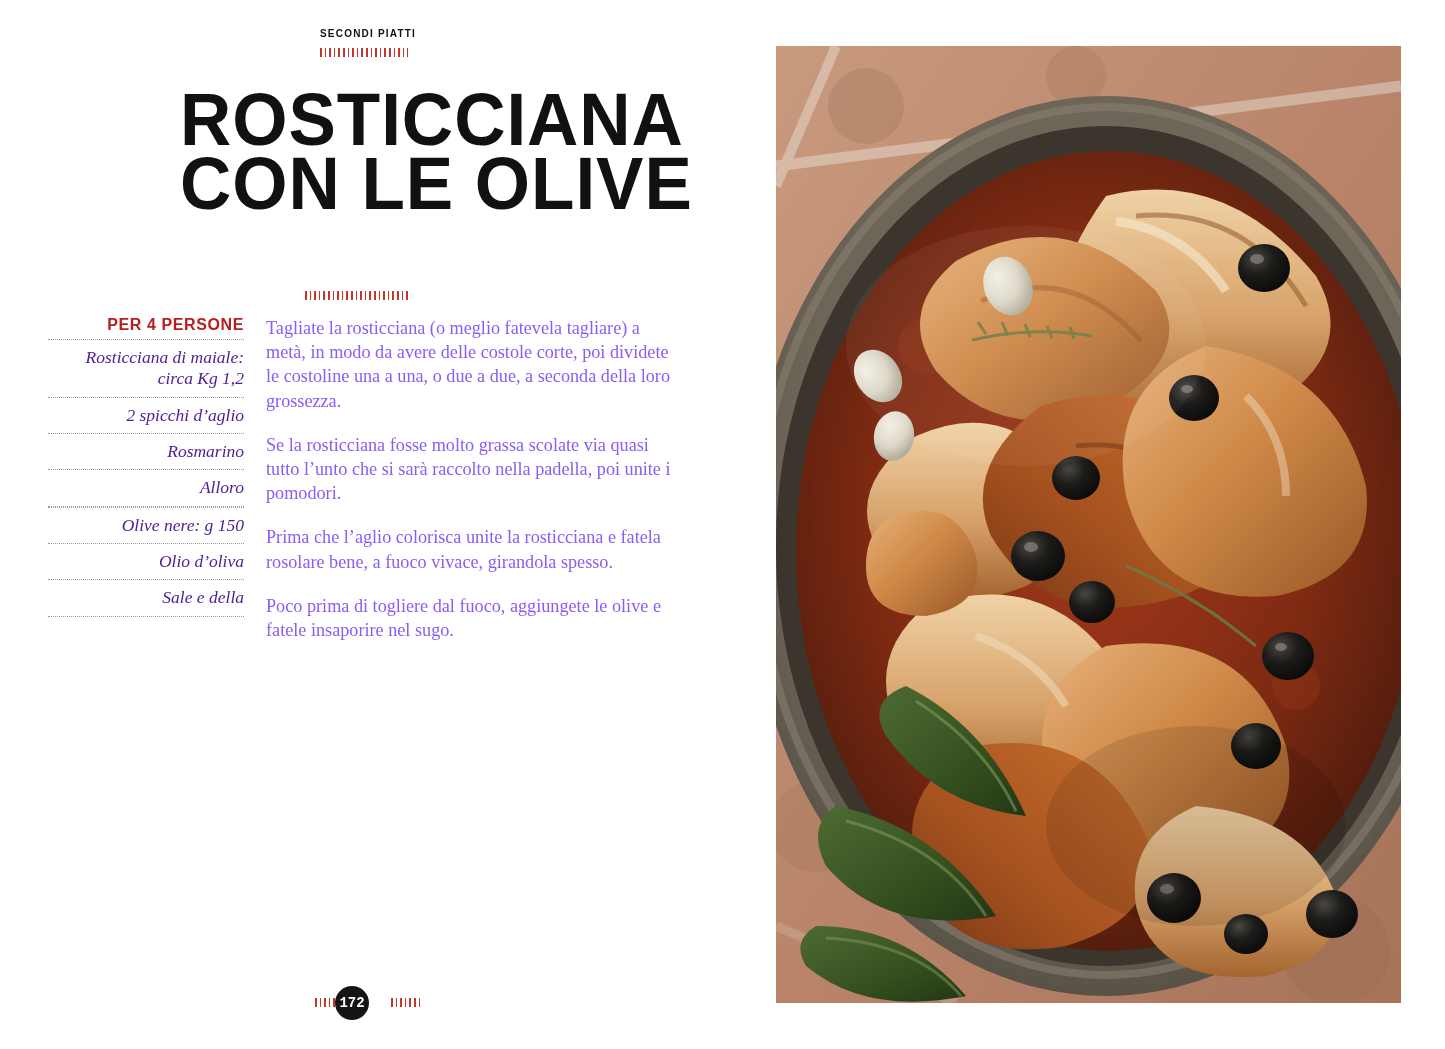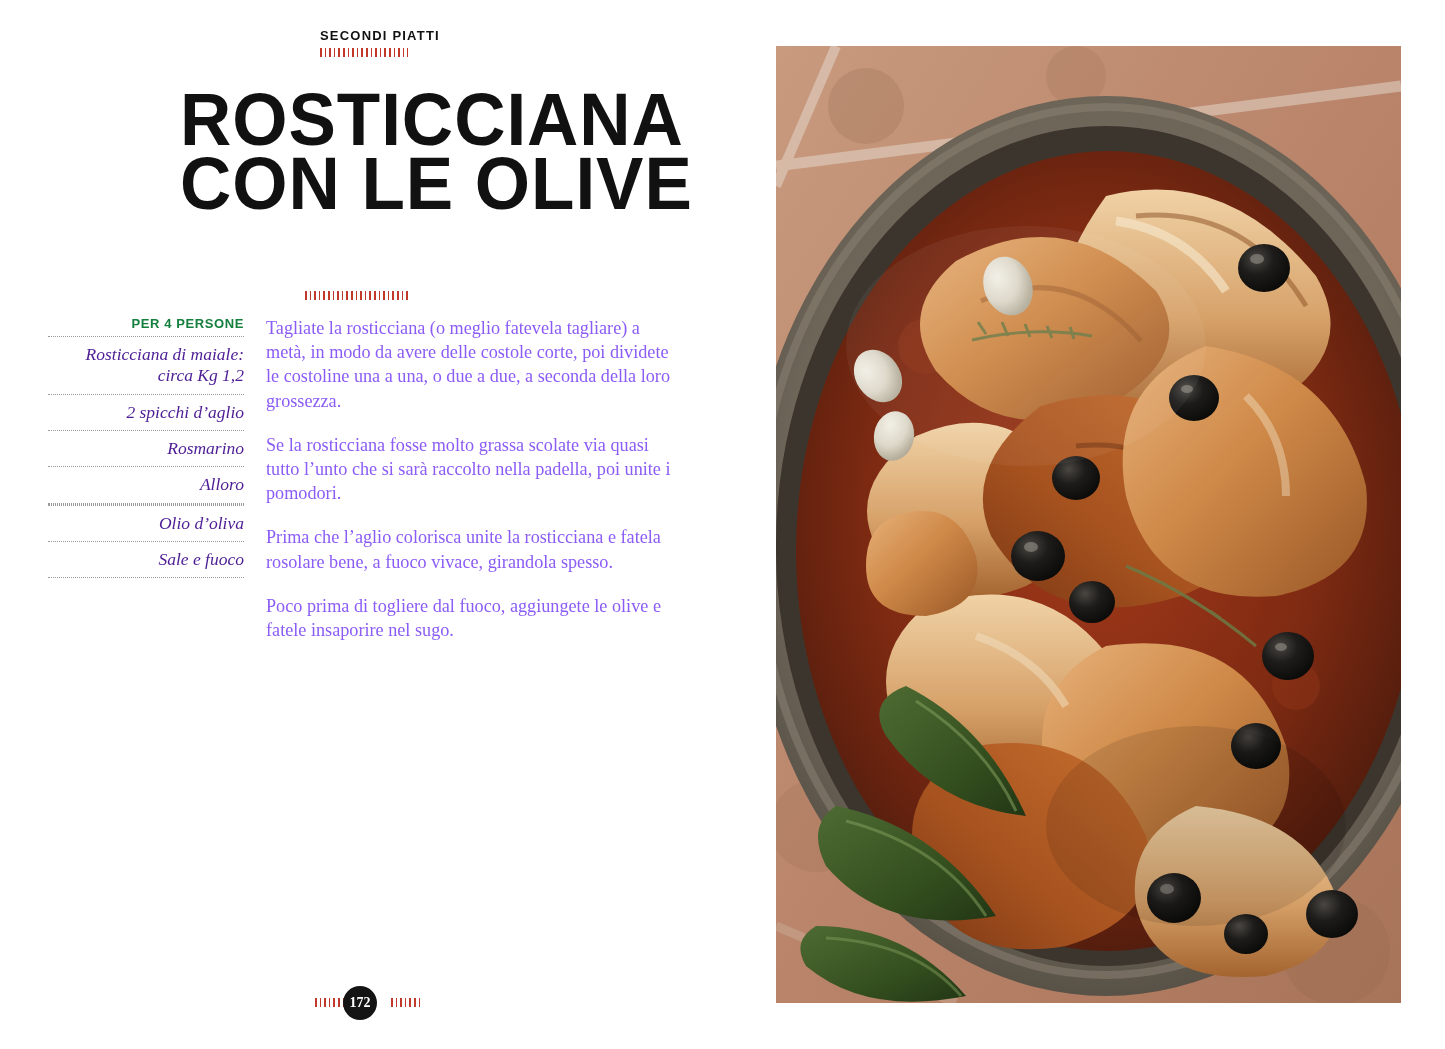--- a/index.html
+++ b/index.html
@@ -29,21 +29,21 @@
     width: 760px;
     height: 1049px;
   }
 
   .kicker {
     position: absolute;
     left: 320px;
     top: 28px;
     font-family: "Liberation Sans", sans-serif;
     font-weight: bold;
-    font-size: 13px;
+    font-size: 10px;
     letter-spacing: 1.2px;
     color: #111;
   }
 
   .tick-rule {
     display: block;
     height: 9px;
     background-image: repeating-linear-gradient(
       to right,
       #c0392b 0px, #c0392b 1.6px,
@@ -86,23 +86,23 @@
   .ingredients {
     position: absolute;
     left: 48px;
     top: 316px;
     width: 196px;
     text-align: right;
   }
   .ing-heading {
     font-family: "Liberation Sans", sans-serif;
     font-weight: bold;
-    font-size: 13px;
+    font-size: 16px;
     letter-spacing: 0.6px;
-    color: #15803d;
+    color: #b91c1c;
     padding-bottom: 5px;
   }
   .dotted {
     border-top: 1.6px dotted #9a9a9a;
   }
   .ing-item {
     font-style: italic;
     font-size: 17.5px;
     line-height: 1.22;
     padding: 7px 0 7px 0;
@@ -140,28 +140,28 @@
     background-image: repeating-linear-gradient(
       to right,
       #c0392b 0px, #c0392b 1.6px,
       rgba(255,255,255,0) 1.6px, rgba(255,255,255,0) 4.6px
     );
   }
   .folio .tick-left { left: 0; }
   .folio .tick-right { right: 0; }
   .folio .circle {
     position: absolute;
-    left: 28px;
+    left: 20px;
     top: 0;
     width: 34px;
     height: 34px;
     border-radius: 50%;
     background: #141414;
     color: #fff;
-    font-family: Liberation Serif, serif;
+    font-family: Liberation Mono, monospace;
     font-weight: bold;
     font-size: 14px;
     display: flex;
     align-items: center;
     justify-content: center;
   }
 
   
   .photo {
     position: absolute;
@@ -196,24 +196,25 @@
       <div class="dotted"></div>
       <div class="ing-item">Rosticciana di maiale: circa Kg 1,2</div>
       <div class="dotted"></div>
       <div class="ing-item">2 spicchi d’aglio</div>
       <div class="dotted"></div>
       <div class="ing-item">Rosmarino</div>
       <div class="dotted"></div>
       <div class="ing-item">Alloro</div>
       <div class="dotted"></div>
       <div class="dotted"></div>
+      <div class="ing-item">Olive nere: g 150</div>
       <div class="dotted"></div>
       <div class="ing-item">Olio d’oliva</div>
       <div class="dotted"></div>
-      <div class="ing-item">Sale e fuoco</div>
+      <div class="ing-item">Sale e della</div>
       <div class="dotted"></div>
     </div>
 
     <div class="body-text">
       <p>Tagliate la rosticciana (o meglio fatevela tagliare) a metà, in modo da avere delle costole corte, poi dividete le costoline una a una, o due a due, a seconda della loro grossezza.</p>
       <p>Se la rosticciana fosse molto grassa scolate via quasi tutto l’unto che si sarà raccolto nella padella, poi unite i pomodori.</p>
       <p>Prima che l’aglio colorisca unite la rosticciana e fatela rosolare bene, a fuoco vivace, girandola spesso.</p>
       <p>Poco prima di togliere dal fuoco, aggiungete le olive e fatele insaporire nel sugo.</p>
     </div>
 

